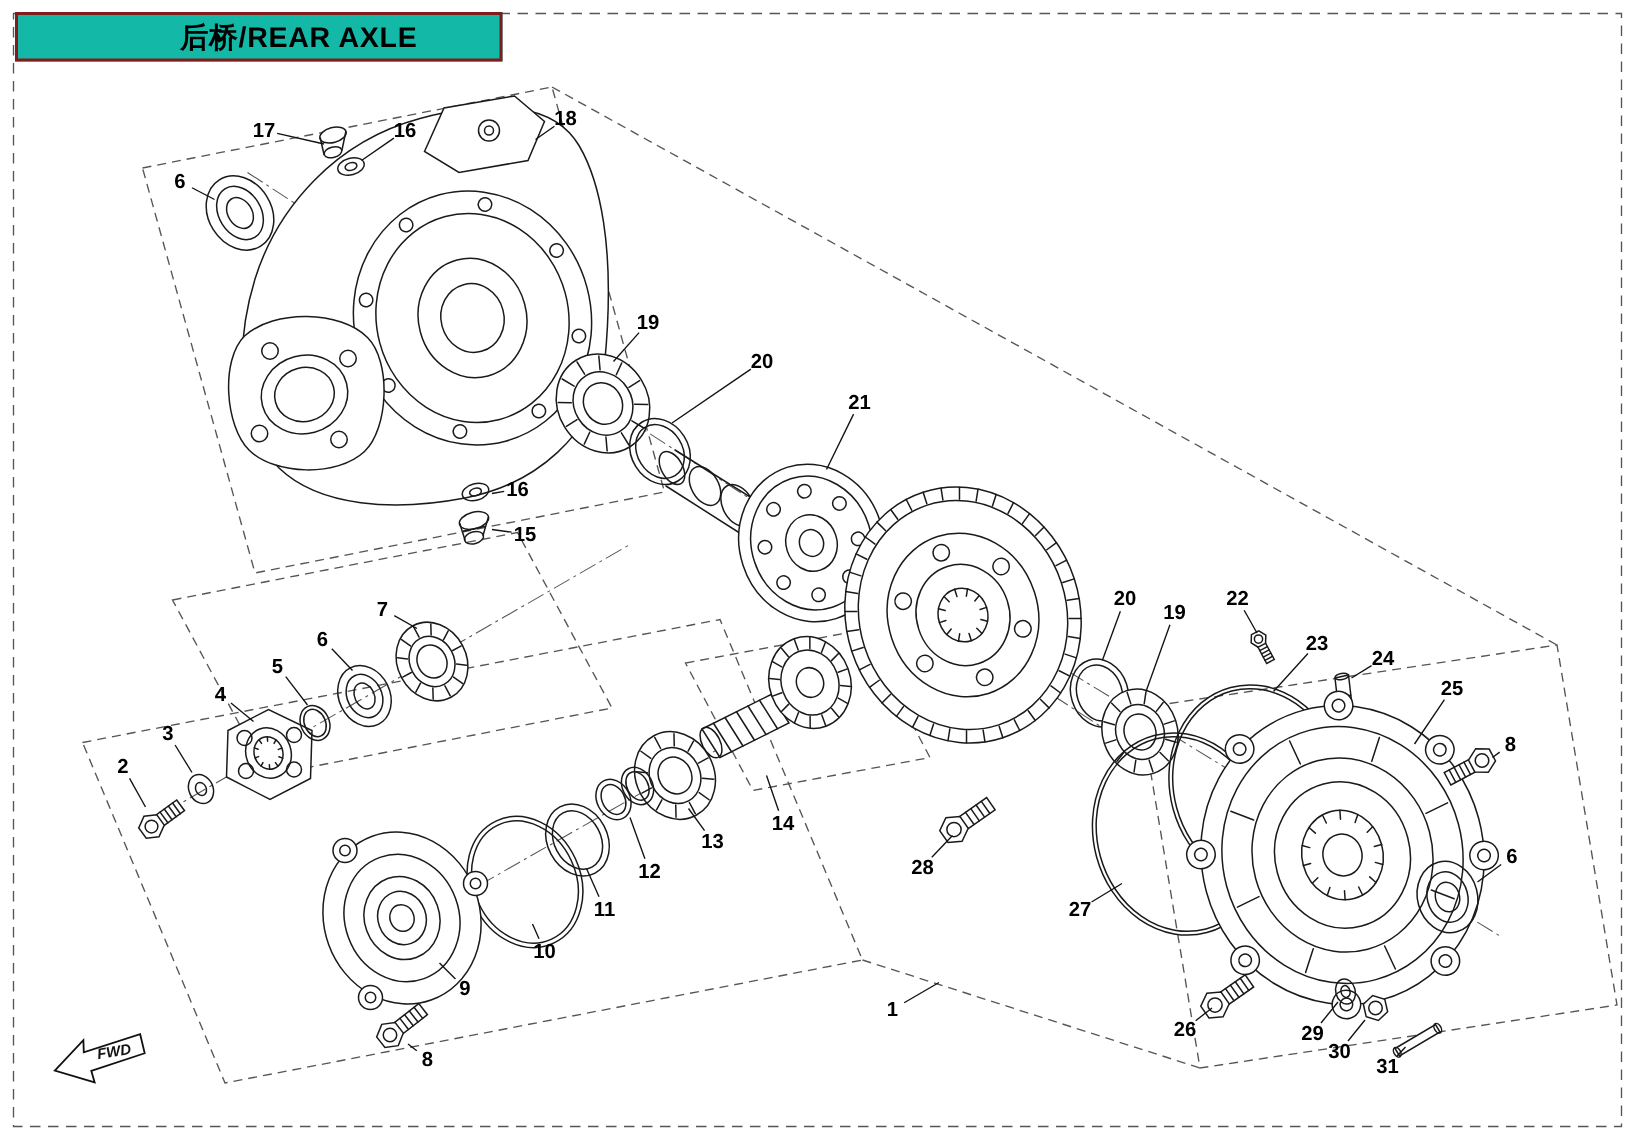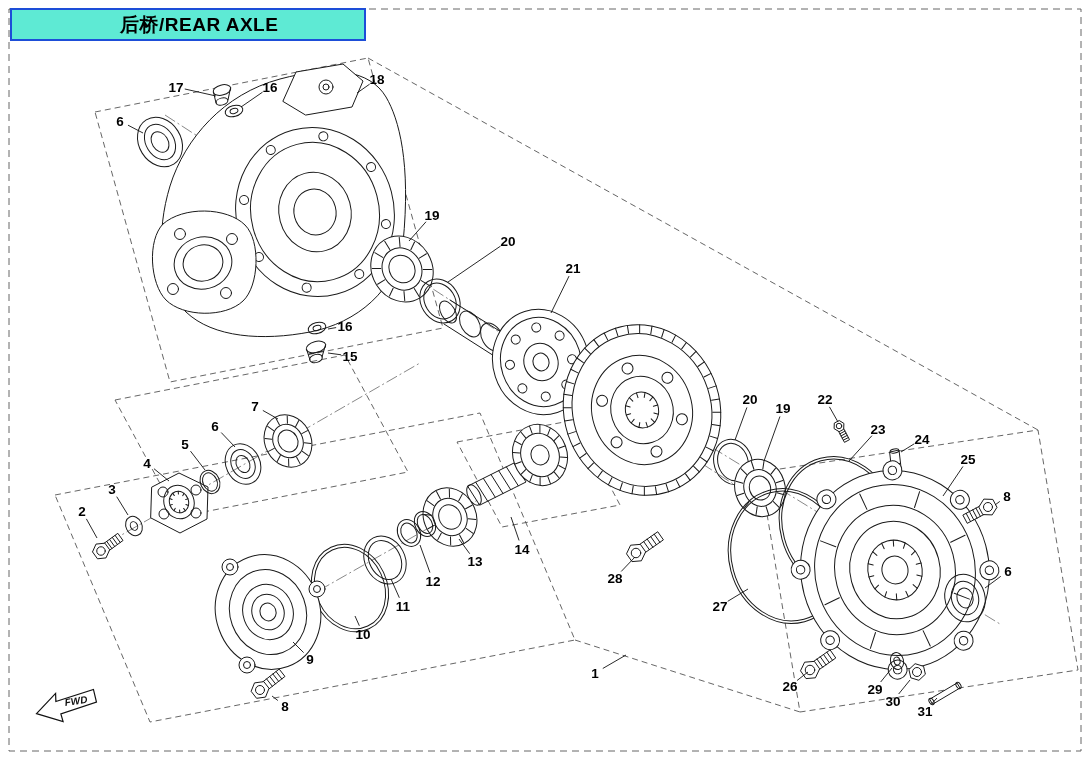--- a/index.html
+++ b/index.html
@@ -1,20 +1,20 @@
 <!DOCTYPE html>
 <html><head>
 <meta charset="utf-8">
 <style>
   html,body{margin:0;padding:0;background:#fff;}
   .page{position:relative;width:1090px;height:760px;background:#fff;overflow:hidden;
         font-family:"Liberation Sans",sans-serif;}
   .page svg{position:absolute;left:0;top:0;}
-  .title-box{position:absolute;left:10px;top:8px;width:356px;height:33px;border:2px solid #1d4ed8;
-             background:#5eead4;box-sizing:border-box;display:flex;align-items:center;padding-left:108px;}
+  .title-box{position:absolute;left:10px;top:8px;width:325px;height:33px;border:2px solid #7f1d1d;
+             background:#14b8a6;box-sizing:border-box;display:flex;align-items:center;padding-left:108px;}
   .title-text{font:bold 19px "Liberation Sans",sans-serif;letter-spacing:.5px;color:#000;white-space:nowrap;}
   #callouts text{font:bold 13.5px "Liberation Sans",sans-serif;fill:#000;stroke:none;}
   #fwd text{font:italic bold 10px "Liberation Sans",sans-serif;fill:#111;stroke:none;}
 </style>
 </head>
 <body>
 
 <div class="page">
 
   <svg width="1090" height="760" viewBox="0 0 1090 760">

